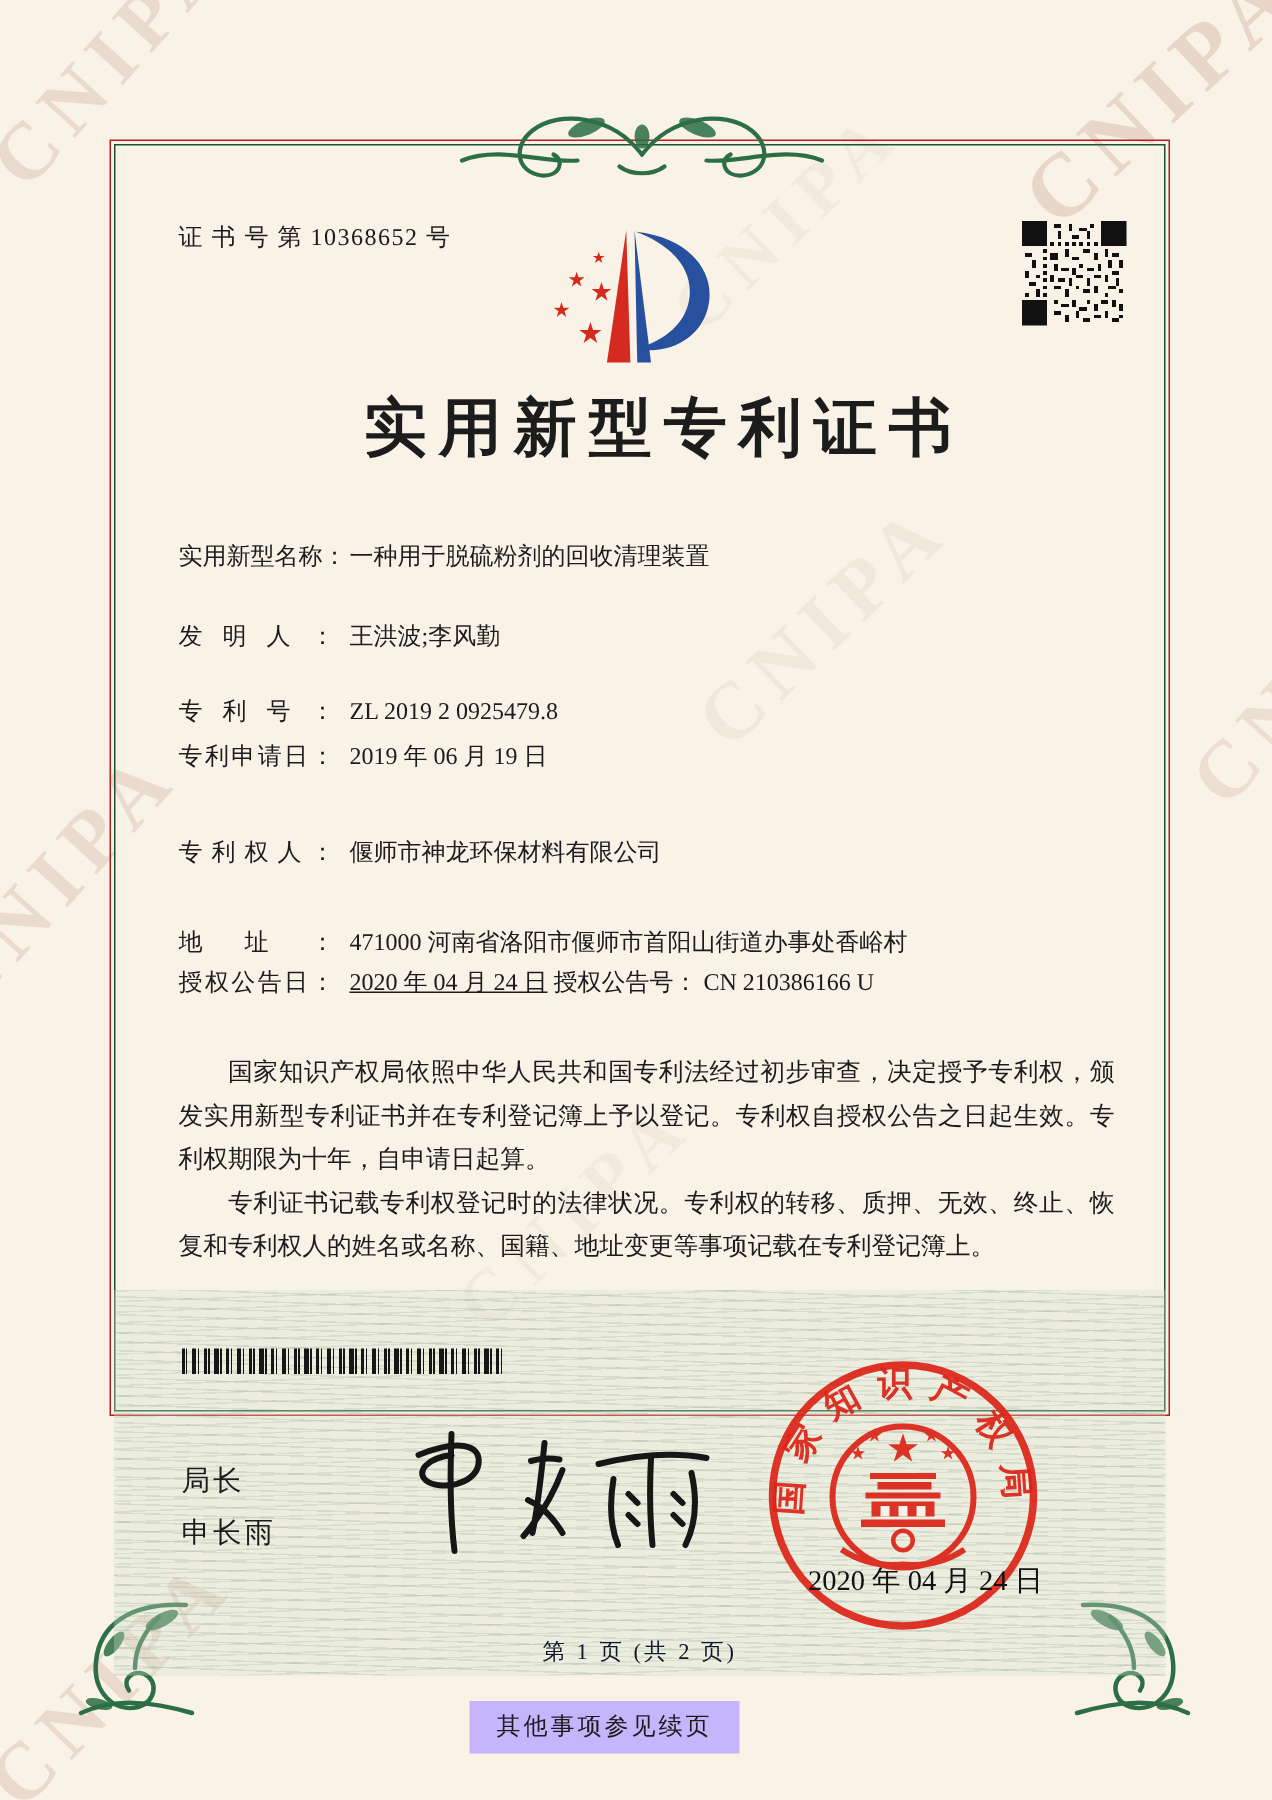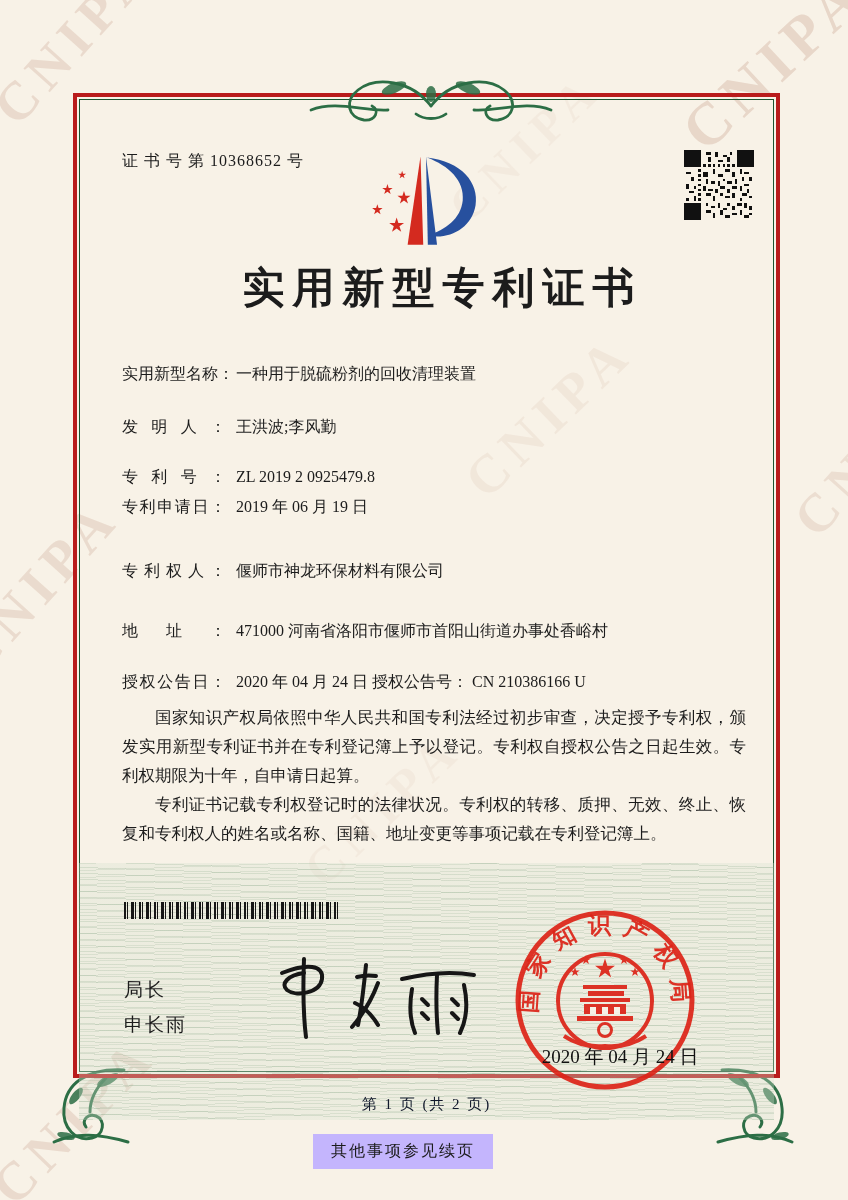--- a/index.html
+++ b/index.html
@@ -3,22 +3,22 @@
 <meta charset="utf-8">
 <style>
   html,body{margin:0;padding:0;background:#f8f2e7;}
   .page{position:relative;width:848px;height:1200px;background:#f8f2e7;overflow:hidden;
         font-family:"Liberation Serif","DejaVu Serif",serif;color:#1c1c1c;}
   .abs{position:absolute;}
   
   .wm{position:absolute;font-weight:bold;letter-spacing:8px;color:#c49a85;
       transform:rotate(-46deg);white-space:nowrap;pointer-events:none;}
   
-  .frame{position:absolute;left:73px;top:93px;width:707px;height:985px;
-         border:4px solid #b91c1c;box-sizing:border-box;}
+  .frame{position:absolute;left:73px;top:93px;width:707px;height:851px;
+         border:1px solid #b91c1c;box-sizing:border-box;}
   .frame::before{content:'';position:absolute;inset:2px;border:1px solid #1a5330;pointer-events:none;}
   
   .waves{position:absolute;left:2px;right:2px;top:766px;height:257px;
     background:
       repeating-linear-gradient(2deg,  rgba(118,155,120,0.20) 0 1px, rgba(0,0,0,0) 1px 6px),
       repeating-linear-gradient(-2deg, rgba(118,155,120,0.16) 0 1px, rgba(0,0,0,0) 1px 7px),
       linear-gradient(rgba(213,225,207,0.33), rgba(213,225,207,0.33));}
   .certno{position:absolute;left:45px;top:54px;font-size:16px;letter-spacing:1px;}
   .title{position:absolute;left:0;top:163px;width:100%;margin:0;text-align:center;
          font-size:42px;font-weight:900;letter-spacing:8px;padding-left:16px;}
@@ -221,21 +221,21 @@
     </div>
     <div class="frow" style="top:400px;">
       <span class="flabel">专利申请日：</span><span class="fvalue">2019 年 06 月 19 日</span>
     </div>
     <div class="frow" style="top:464px;">
       <span class="flabel">专利权人：</span><span class="fvalue">偃师市神龙环保材料有限公司</span>
     </div>
     <div class="frow" style="top:524px;">
       <span class="flabel">地址：</span><span class="fvalue">471000 河南省洛阳市偃师市首阳山街道办事处香峪村</span>
     </div>
-    <div class="frow" style="top:575px;">
+    <div class="frow" style="top:551px;text-decoration:underline;">
       <span class="flabel">授权公告日：</span><span class="fvalue">2020 年 04 月 24 日</span>
       <span class="grant2">
         <span>授权公告号：</span><span style="margin-left:4px;">CN 210386166 U</span>
       </span>
     </div>
 
     <div class="bodytext">
       <p>国家知识产权局依照中华人民共和国专利法经过初步审查，决定授予专利权，颁发实用新型专利证书并在专利登记簿上予以登记。专利权自授权公告之日起生效。专利权期限为十年，自申请日起算。</p>
       <p>专利证书记载专利权登记时的法律状况。专利权的转移、质押、无效、终止、恢复和专利权人的姓名或名称、国籍、地址变更等事项记载在专利登记簿上。</p>
     </div>

